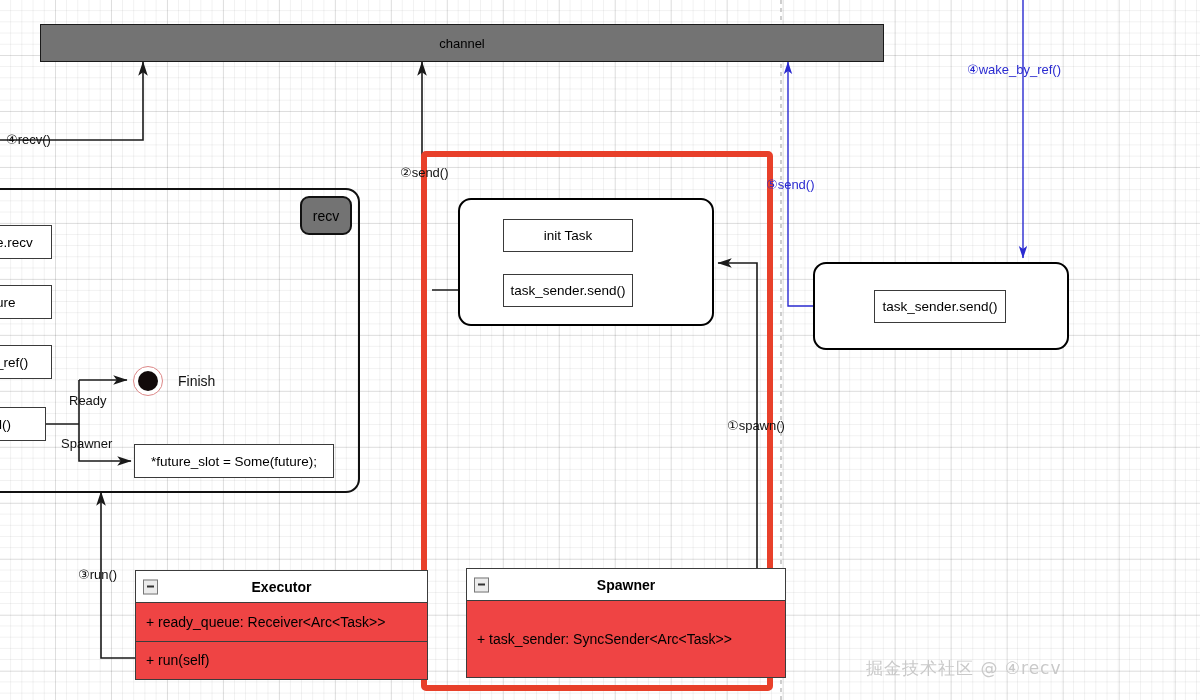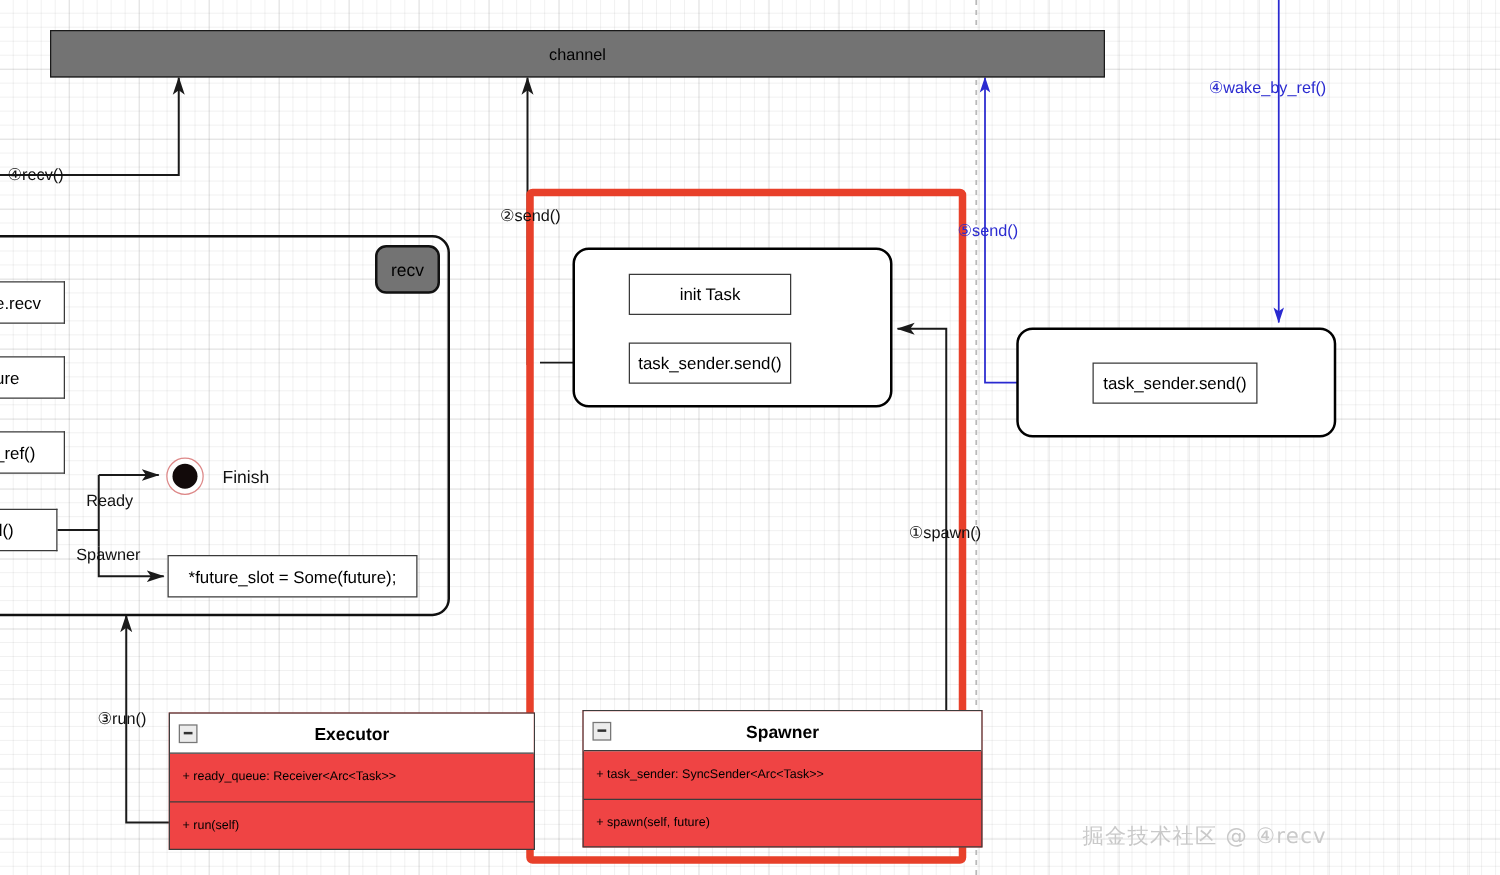--- a/index.html
+++ b/index.html
@@ -31,21 +31,21 @@
   .clipped{position:absolute;box-sizing:border-box;border:1.4px solid #3a3a3a;border-left:none;
            background:#fff;display:flex;align-items:center;font-size:13.5px;padding-left:2px;}
   .umlbox{position:absolute;box-sizing:border-box;border:1.4px solid #3c3c3c;background:#ef4444;
           display:flex;flex-direction:column;}
   .uml-title{position:relative;height:31px;display:flex;align-items:center;justify-content:center;
              font-weight:bold;font-size:14px;border-bottom:1.4px solid #3c3c3c;background:#fff;}
   .uml-minus{position:absolute;left:7px;top:50%;transform:translateY(-50%);
              width:13px;height:13px;border:1px solid #777;background:#ececec;
              display:flex;align-items:center;justify-content:center;}
   .uml-minus::before{content:"";display:block;width:7px;height:1.5px;background:#333;}
-  .uml-row{flex:1;display:flex;align-items:center;padding-left:10px;font-size:10px;
+  .uml-row{flex:1;display:flex;align-items:center;padding-left:10px;font-size:14px;
            border-bottom:1.4px solid #3c3c3c;}
   .uml-row:last-child{border-bottom:none;}
   .finish-dot{position:absolute;width:30px;height:30px;border-radius:50%;
               border:1.6px solid #d88;background:#fff;box-sizing:border-box;
               display:flex;align-items:center;justify-content:center;}
   .finish-dot::after{content:"";width:20px;height:20px;border-radius:50%;background:#120a0a;}
   .watermark{position:absolute;font-size:17px;color:#c9c9c9;letter-spacing:1px;white-space:nowrap;
              font-family:"DejaVu Sans",sans-serif;}
   .red-frame{position:absolute;box-sizing:border-box;border:6px solid #e8402a;border-radius:5px;
              background:transparent;}
@@ -151,23 +151,20 @@
 </div>
 
 <div class="umlbox" style="left:466px;top:568px;width:320px;height:110px;">
   <div class="uml-title">
     <span class="uml-minus"></span>
     <span>Spawner</span>
   </div>
   <div class="uml-row">
     <span>+ task_sender: SyncSender&lt;Arc&lt;Task&gt;&gt;</span>
   </div>
-  <div class="uml-row">
-    <span>+ spawn(self, future)</span>
-  </div>
 </div>
 
 <div class="label" style="left:6px;top:132px;">④recv()</div>
 <div class="label" style="left:400px;top:165px;">②send()</div>
 <div class="label" style="left:78px;top:567px;">③run()</div>
 <div class="label" style="left:727px;top:418px;">①spawn()</div>
 <div class="label label-blue" style="left:766px;top:177px;">⑤send()</div>
 <div class="label label-blue" style="left:967px;top:62px;">④wake_by_ref()</div>
 
 <div class="watermark" style="left:866px;top:657px;">掘金技术社区 @ ④recv</div>

